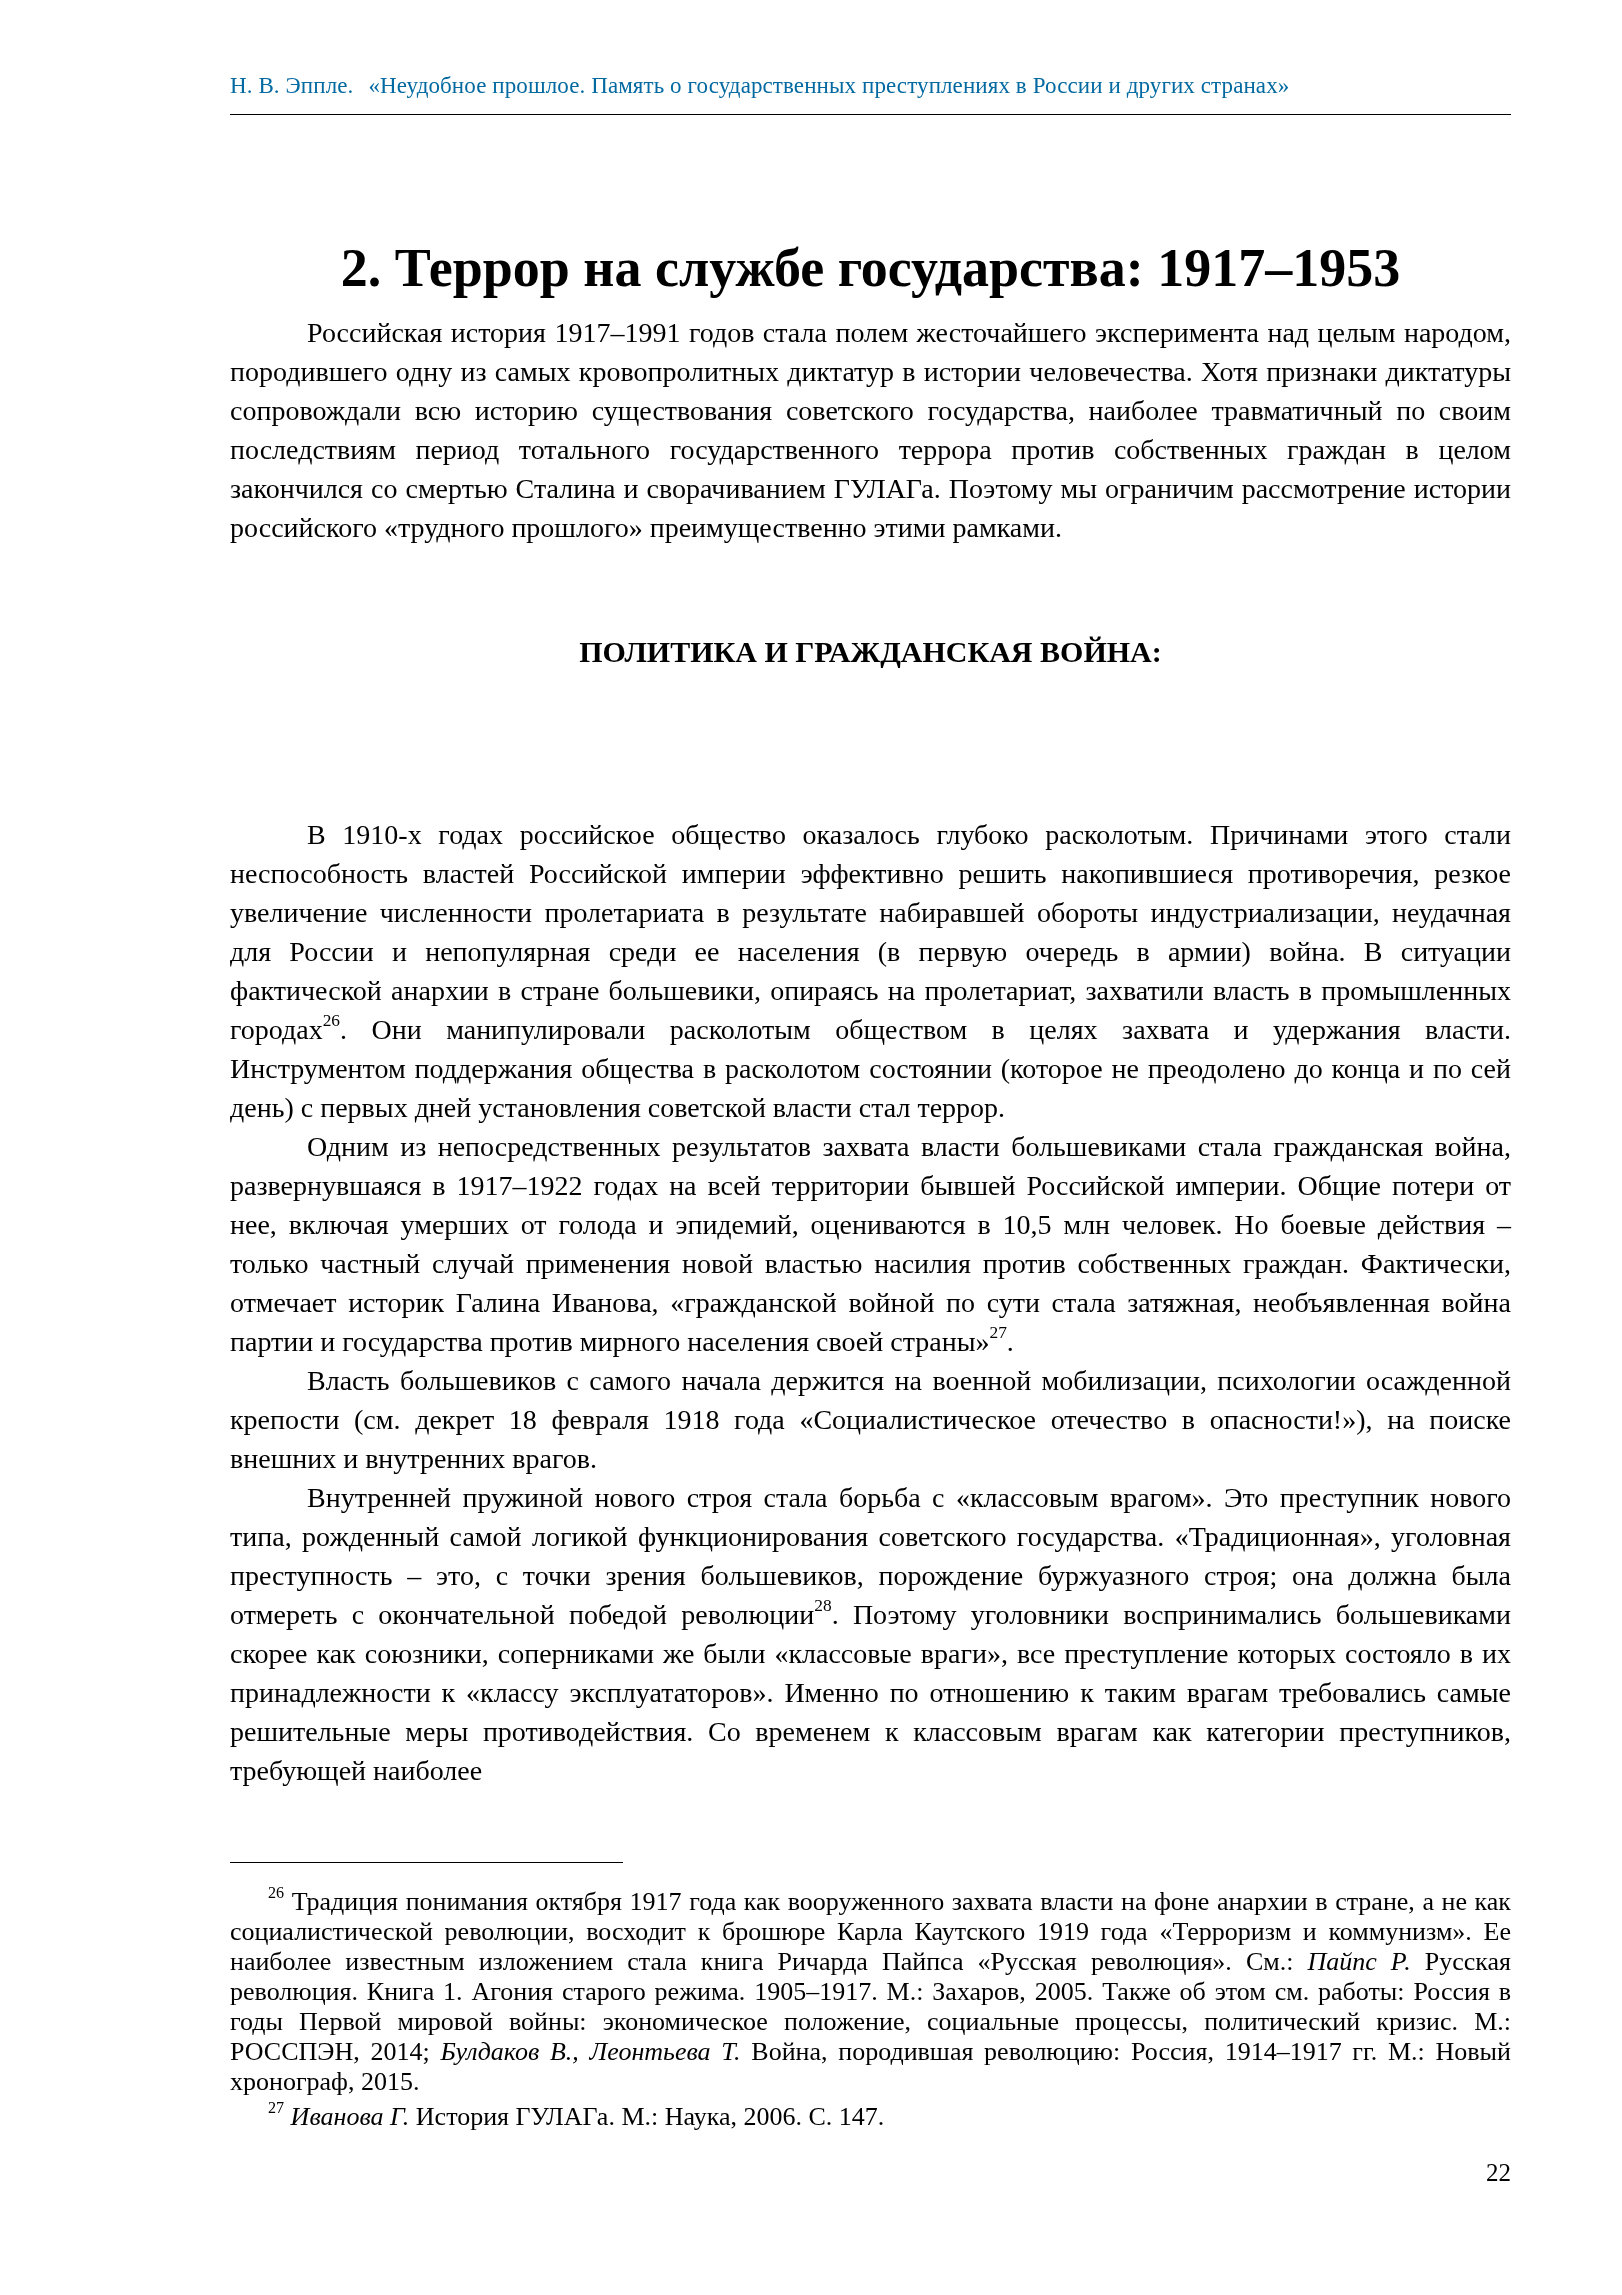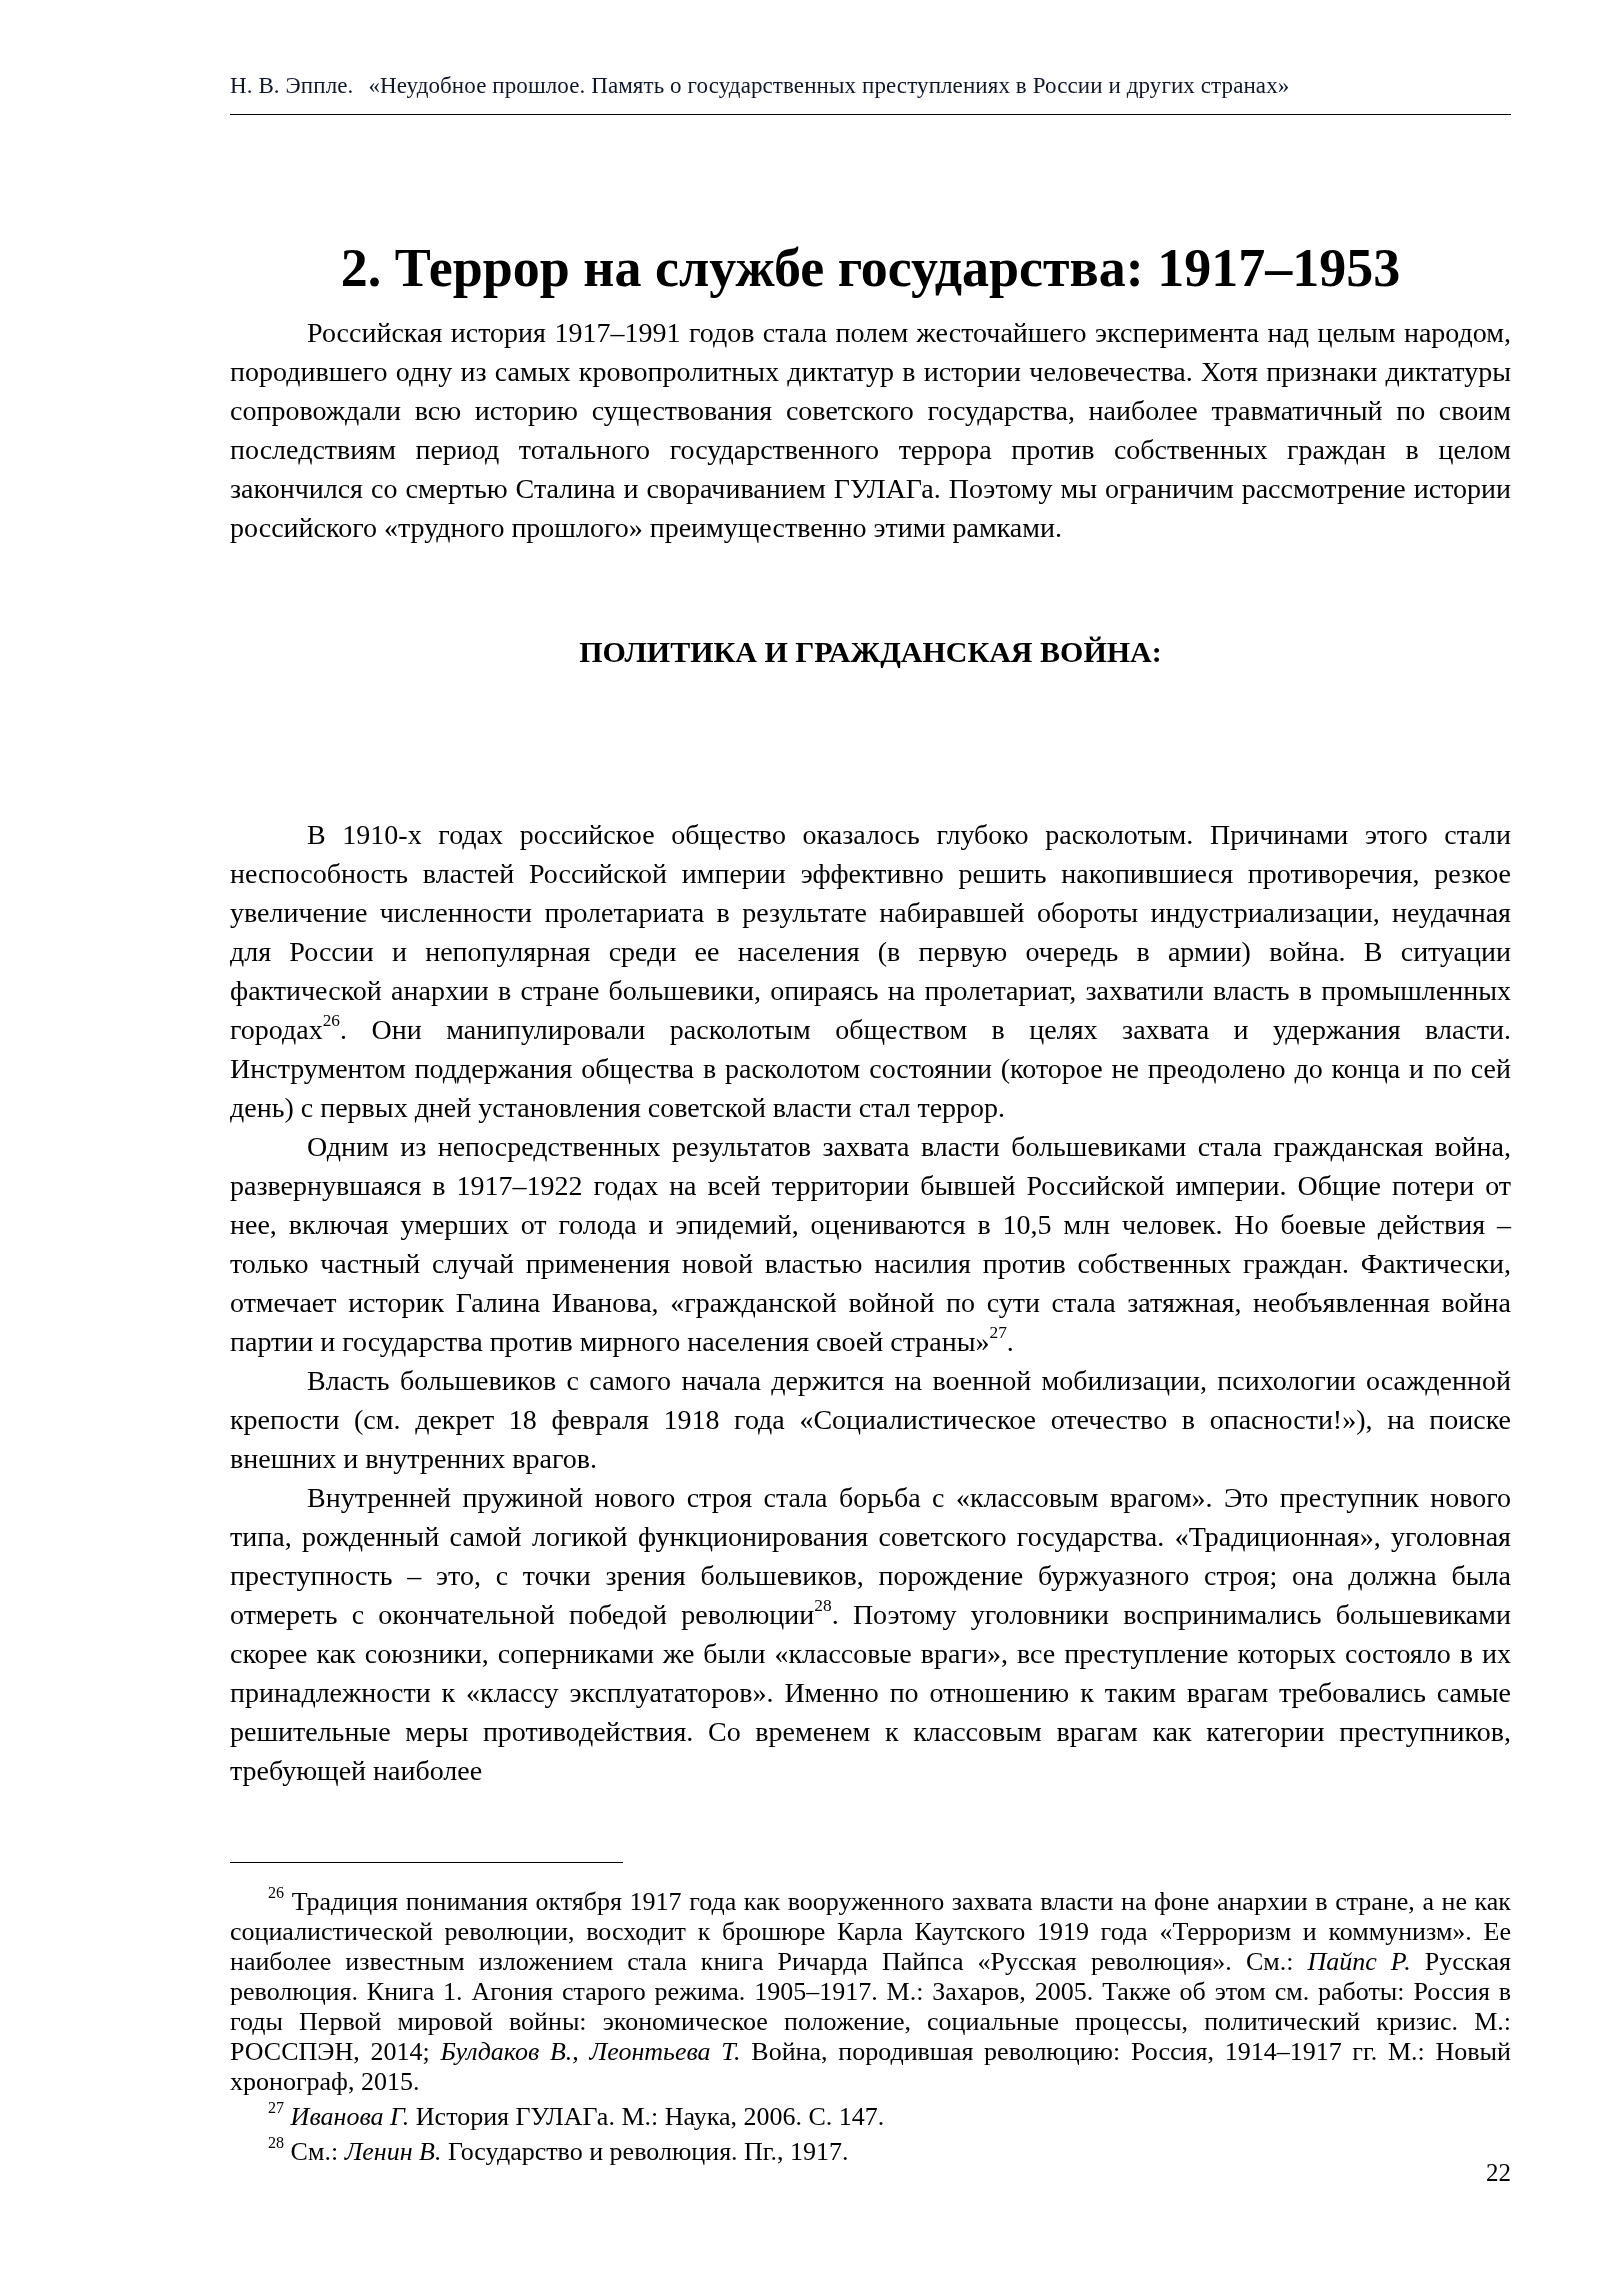--- a/index.html
+++ b/index.html
@@ -1,20 +1,20 @@
 <!DOCTYPE html>
 <html style="font-size:10.5px"><head>
 <meta charset="utf-8">
 <style>
   html, body { margin: 0; padding: 0; background: #ffffff; }
   body { width: 1623px; height: 2295px; position: relative; overflow: hidden;
          font-family: "Liberation Serif", "DejaVu Serif", serif; color: #000; }
   .page { position: absolute; left: 230px; top: 0; width: 1281px; }
   .running-head { position: absolute; top: 73px; left: 0; width: 1281px;
-    font-size: 23px; color: #0f172a; white-space: nowrap; letter-spacing: 0.1px; }
+    font-size: 23px; color: #0369a1; white-space: nowrap; letter-spacing: 0.1px; }
   .running-head .gap { display: inline-block; width: 9.2px; }
   .head-rule { position: absolute; top: 114px; left: 0; width: 1281px; height: 1.3px; background: #000; }
   .chapter-title { position: absolute; top: 237px; left: 0; width: 1281px; text-align: center;
     font-size: 54px; font-weight: bold; }
   .text-block { position: absolute; left: 0; width: 1281px; font-size: 28px; line-height: 39px;
     text-align: justify; hyphens: manual; }
   .text-block p { margin: 0; text-indent: 77px; }
   .intro { top: 313px; }
   .section-heading { position: absolute; top: 631px; left: 0; width: 1281px; text-align: center;
     font-size: 30px; font-weight: bold; line-height: 41px; }
@@ -54,18 +54,17 @@
     <p><span>Одним из непосредственных результатов захвата власти большевиками стала гражданская война, развернувшаяся в 1917–1922 годах на всей территории бывшей Российской империи. Общие потери от нее, включая умерших от голода и эпидемий, оцениваются в 10,5 млн человек. Но боевые действия – только частный случай применения новой властью насилия против собственных граждан. Фактически, отмечает историк Галина Иванова, «гражданской войной по сути стала затяжная, необъявленная война партии и государства против мирного населения своей страны»</span><sup>27</sup><span>.</span></p>
     <p><span>Власть большевиков с самого начала держится на военной мобилизации, психологии осажденной крепости (см. декрет 18 февраля 1918 года «Социалистическое отечество в опасности!»), на поиске внешних и внутренних врагов.</span></p>
     <p><span>Внутренней пружиной нового строя стала борьба с «классовым врагом». Это преступник нового типа, рожденный самой логикой функционирования советского государства. «Традиционная», уголовная преступность – это, с точки зрения большевиков, порождение буржуазного строя; она должна была отмереть с окончательной победой революции</span><sup>28</sup><span>. Поэтому уголовники воспринимались большевиками скорее как союзники, соперниками же были «классовые враги», все преступление которых состояло в их принадлежности к «классу эксплуататоров». Именно по отношению к таким врагам требовались самые решительные меры противодействия. Со временем к классовым врагам как категории преступников, требующей наиболее</span></p>
   </div>
 
   <div class="fn-rule"></div>
 
   <div class="footnotes" id="footnotes">
       <p><sup>26</sup> <span>Традиция понимания октября 1917 года как вооруженного захвата власти на фоне анархии в стране, а не как социалистической революции, восходит к брошюре Карла Каутского 1919 года «Терроризм и коммунизм». Ее наиболее известным изложением стала книга Ричарда Пайпса «Русская революция». См.: </span><i>Пайпс Р.</i><span> Русская революция. Книга 1. Агония старого режима. 1905–1917. М.: Захаров, 2005. Также об этом см. работы: Россия в годы Первой мировой войны: экономическое положение, социальные процессы, политический кризис. М.: РОССПЭН, 2014; </span><i>Булдаков В., Леонтьева Т.</i><span> Война, породившая революцию: Россия, 1914–1917 гг. М.: Новый хронограф, 2015.</span></p>
       <p><sup>27</sup> <i>Иванова Г.</i><span> История ГУЛАГа. М.: Наука, 2006. С. 147.</span></p>
-      <p><sup>28</sup> <span>См.: </span><i>Ленин В.</i><span> Государство и революция. Пг., 1917.</span></p>
     </div>
 
   <div class="page-number">22</div>
 </div>
 
 
 </body></html>

